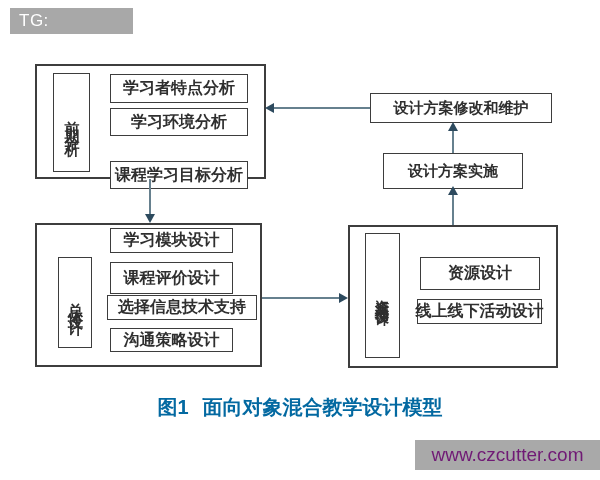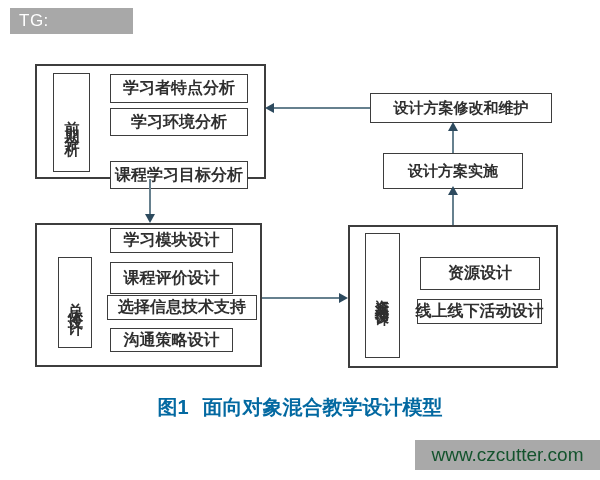--- a/index.html
+++ b/index.html
@@ -22,21 +22,21 @@
     line-height: 26px;
     padding-left: 9px;
     letter-spacing: 0.5px;
   }
   
   .watermark {
     position: absolute;
     left: 415px; top: 440px;
     width: 185px; height: 30px;
     background: #a9a9a9;
-    color: #14532d;
+    color: #701a75;
     font-size: 19px;
     line-height: 30px;
     text-align: center;
   }
   
   .group {
     position: absolute;
     border: 2px solid #3d3d3d;
     background: #ffffff;
   }

